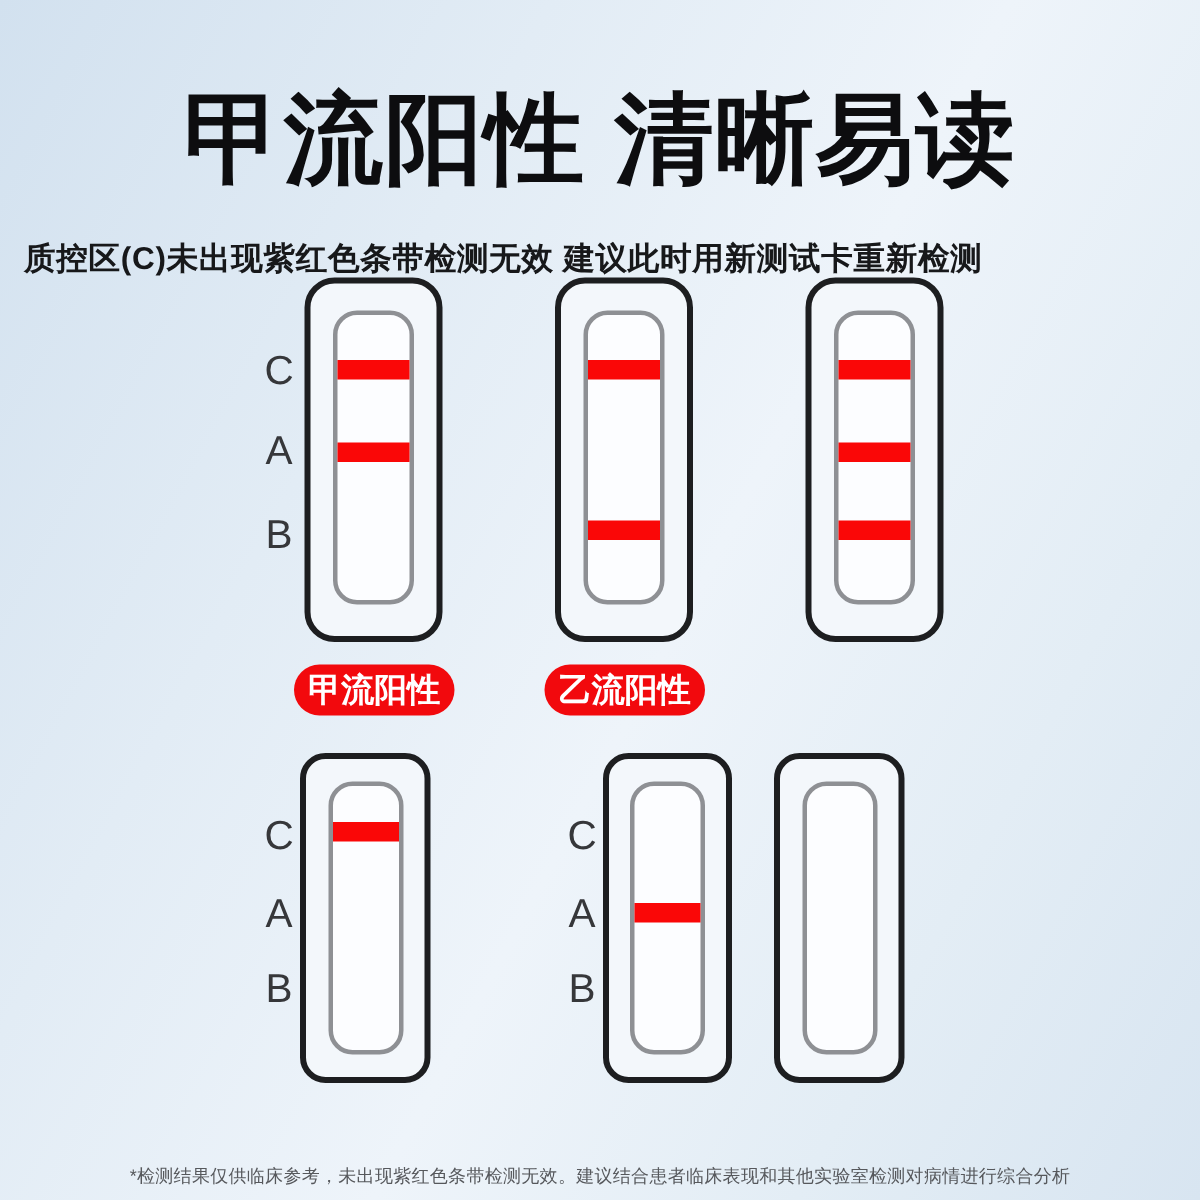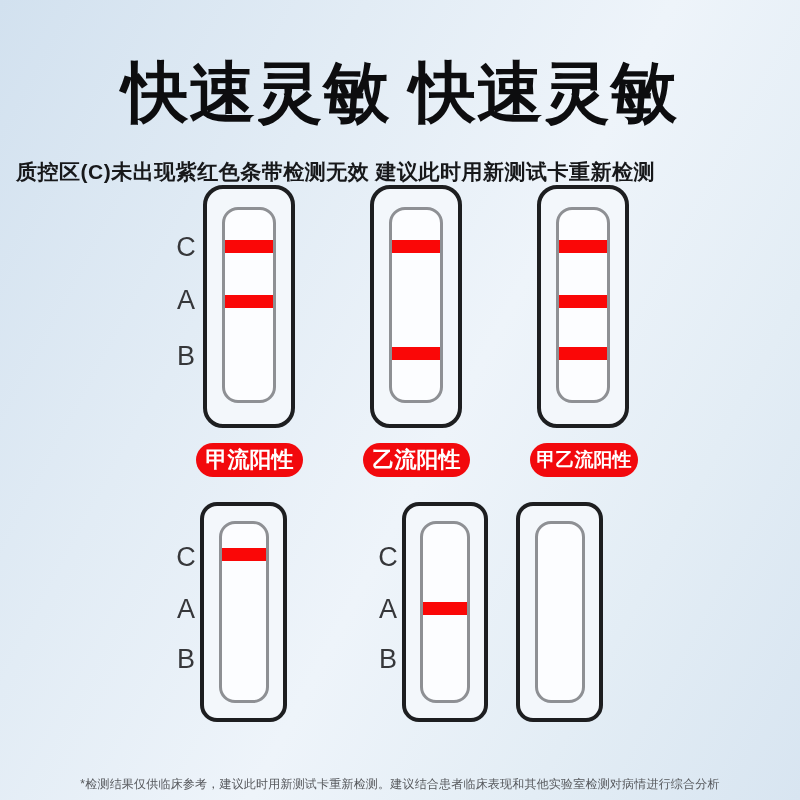--- a/index.html
+++ b/index.html
@@ -51,21 +51,21 @@
   .p5{left:448px;top:733px;width:99px;height:33px;font-size:23px;}
 
   .footnote{position:absolute;left:0;top:776px;width:100%;margin:0;text-align:center;
         font-size:12px;color:#56585c;letter-spacing:.2px;white-space:nowrap;}
 </style>
 </head>
 <body>
 
 <div class="stage">
 
-  <h1 class="title">快速灵敏 快速灵敏</h1>
+  <h1 class="title">甲流阳性 清晰易读</h1>
   <p class="subtitle">质控区(C)未出现紫红色条带检测无效 建议此时用新测试卡重新检测</p>
 
   <div class="cassette c1 row1">
     <div class="window">
         <div class="band band-C" style="background: rgb(250, 7, 7);"></div>
         <div class="band band-A" style="background: rgb(250, 7, 7);"></div>
       </div>
   </div>
   <div class="cassette c2 row1">
     <div class="window">
@@ -105,17 +105,16 @@
     <span class="lt-2">B</span>
   </div>
   <div class="letters lcol-3">
     <span class="lt-0">C</span>
     <span class="lt-1">A</span>
     <span class="lt-2">B</span>
   </div>
 
   <div class="pill p1" style="background: rgb(242, 9, 13);">甲流阳性</div>
   <div class="pill p2" style="background: rgb(242, 9, 13);">乙流阳性</div>
-  <div class="pill p3" style="background: rgb(242, 9, 13);">甲乙流阳性</div>
 
-  <p class="footnote">*检测结果仅供临床参考，建议此时用新测试卡重新检测。建议结合患者临床表现和其他实验室检测对病情进行综合分析</p>
+  <p class="footnote">*检测结果仅供临床参考，未出现紫红色条带检测无效。建议结合患者临床表现和其他实验室检测对病情进行综合分析</p>
 
 </div>
 
 </body></html>

